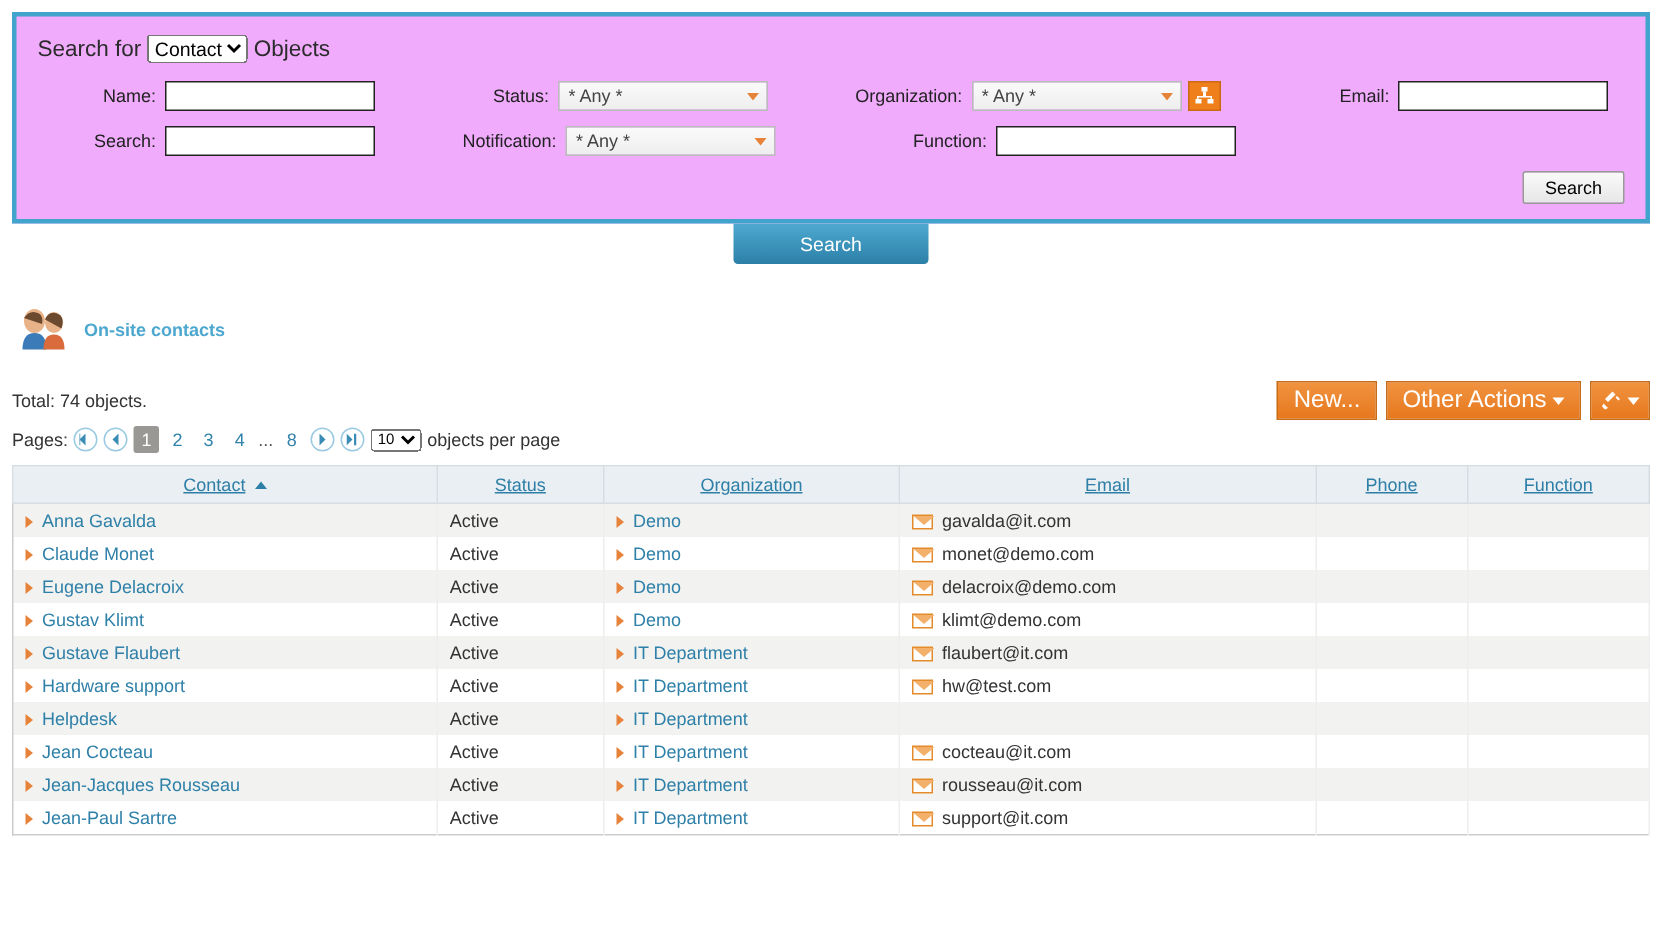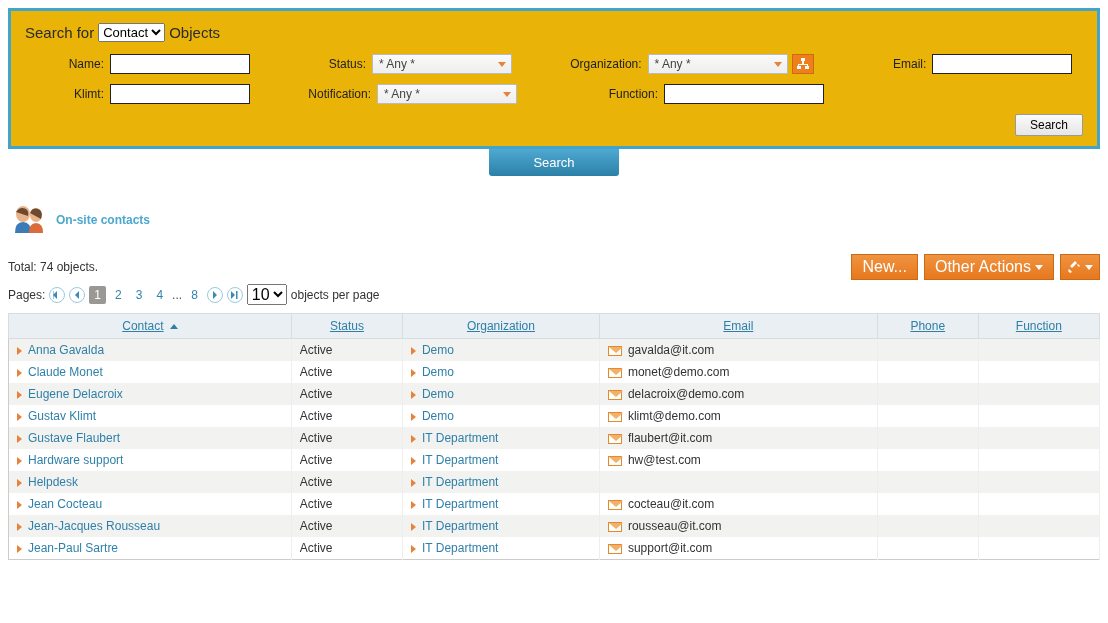--- a/index.html
+++ b/index.html
@@ -1,20 +1,20 @@
 <!DOCTYPE html>
 <html><head>
 <meta charset="utf-8">
 <style>
 * { box-sizing: border-box; }
 body { margin: 0; padding: 8px; font-family: Verdana, Arial, sans-serif; font-size: 12px; color: #333; background: #fff; }
 
 .search-panel {
   border: 3px solid #41A4CC;
-  background: #eab308;
+  background: #f0abfc;
   padding: 12px 14px 10px 14px;
   position: relative;
 }
 .search-title { font-size: 15px; color: #2B2B2B; margin-bottom: 12px; display: flex; align-items: center; gap: 4px; }
 .search-title select { font-size: 13px; }
 .search-rows { display: flex; flex-direction: column; gap: 10px; }
 .search-row { display: flex; gap: 22px; }
 .field { display: flex; align-items: center; }
 .field label { text-align: right; padding-right: 6px; color: #222; }
 .col-name { width: 230px; }
@@ -53,21 +53,21 @@
 .btn-orange { background: linear-gradient(#F09340,#E7781E); color:#fff; border:1px solid #C96A14; padding:3px 10px; font-size:16px; cursor:pointer; display:inline-flex; align-items:center; gap:4px; }
 .btn-orange .caret { border-left:4px solid transparent; border-right:4px solid transparent; border-top:5px solid #fff; display:inline-block;}
 .btn-orange.icon-only { padding: 3px 6px; }
 
 .pager { display:flex; align-items:center; gap:4px; margin: 4px 0 8px 0; color:#333;}
 .pager .pg { color:#3283AB; cursor:pointer; padding: 2px 5px; }
 .pager .pg.current { background: #9A9894; color:#fff; border-radius:2px; }
 .pager .dots { color:#555; }
 .pager .nav-ico { display:inline-flex; width:16px; height:16px; border:1px solid #9ACAE2; border-radius:8px; align-items:center; justify-content:center; cursor:pointer; }
 .pager .nav-ico svg { width:8px; height:8px; }
-.pager select { font-size:16px; }
+.pager select { font-size:10px; }
 
 table.grid { width: 100%; border-collapse: collapse; border: 1px solid #ccc; }
 table.grid th { background: #EAEFF3; color:#2E7FA7; font-weight:normal; padding: 5px 8px; border: 1px solid #D5DDE3; text-align:center; font-size:12px; }
 table.grid th a { color:#2E7FA7; text-decoration: underline; cursor:pointer;}
 table.grid td { padding: 4px 8px; border-right: 1px solid #eee; font-size:12px; }
 table.grid tr.alt td { background: #F2F2F0; }
 .link { color:#2F80A9; cursor:pointer; }
 .caret-r { display:inline-block; border-top:4px solid transparent; border-bottom:4px solid transparent; border-left:5px solid #E7823B; margin-right:6px; vertical-align:middle;}
 .mail-ico { display:inline-block; width:14px; height:10px; border:1px solid #E38A2A; background:#fff; margin-right:6px; position:relative; vertical-align:middle;}
 .mail-ico::before { content:""; position:absolute; left:0; right:0; top:0; border-left:7px solid transparent; border-right:7px solid transparent; border-top:6px solid #F3B06A; }
@@ -115,21 +115,21 @@
             </svg>
         </span>
       </div>
       <div class="field col-email">
         <label>Email:</label>
         <input type="text" value="" style="">
       </div>
     </div>
     <div class="search-row">
       <div class="field col-name">
-        <label>Klimt:</label>
+        <label>Search:</label>
         <input type="text" value="" style="">
       </div>
       <div class="field col-status">
         <label>Notification:</label>
         <span class="dd">* Any *</span>
       </div>
       <div class="field col-org">
         <label>Function:</label>
         <input type="text" value="" style="">
       </div>

